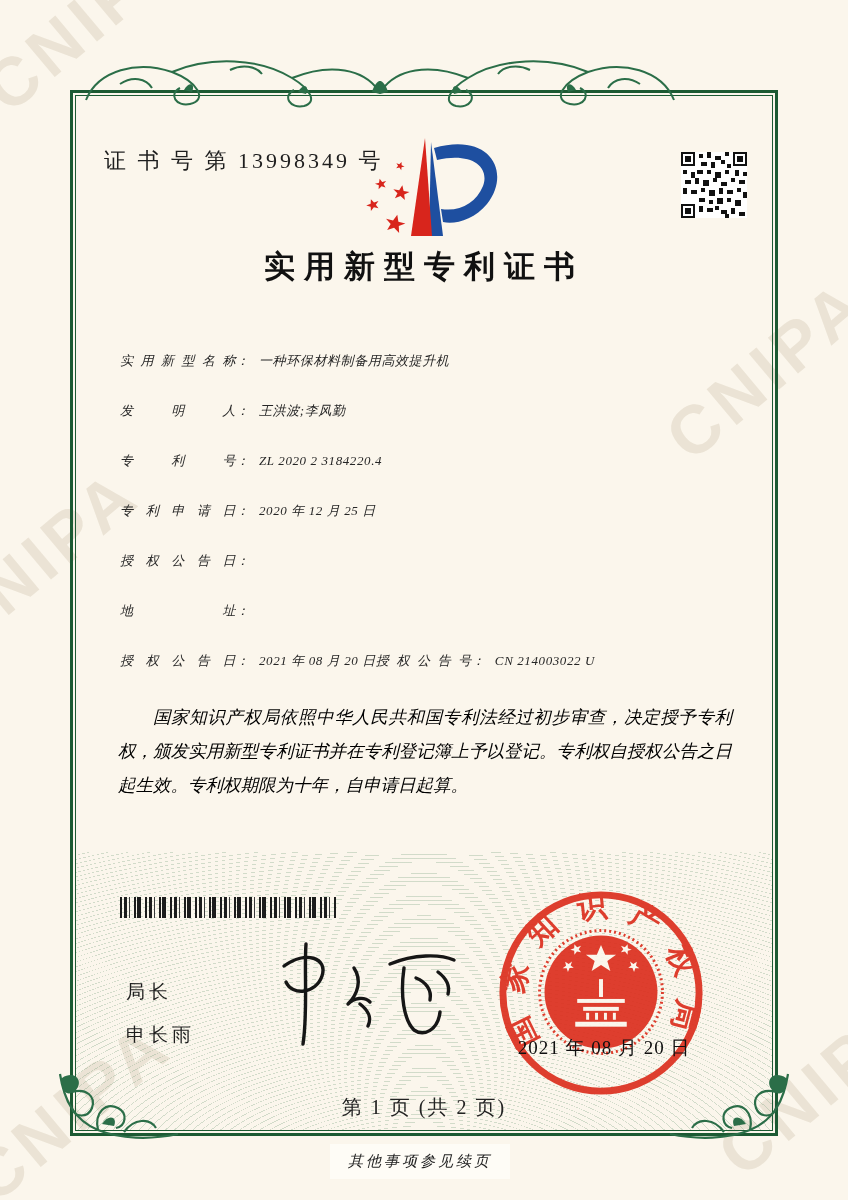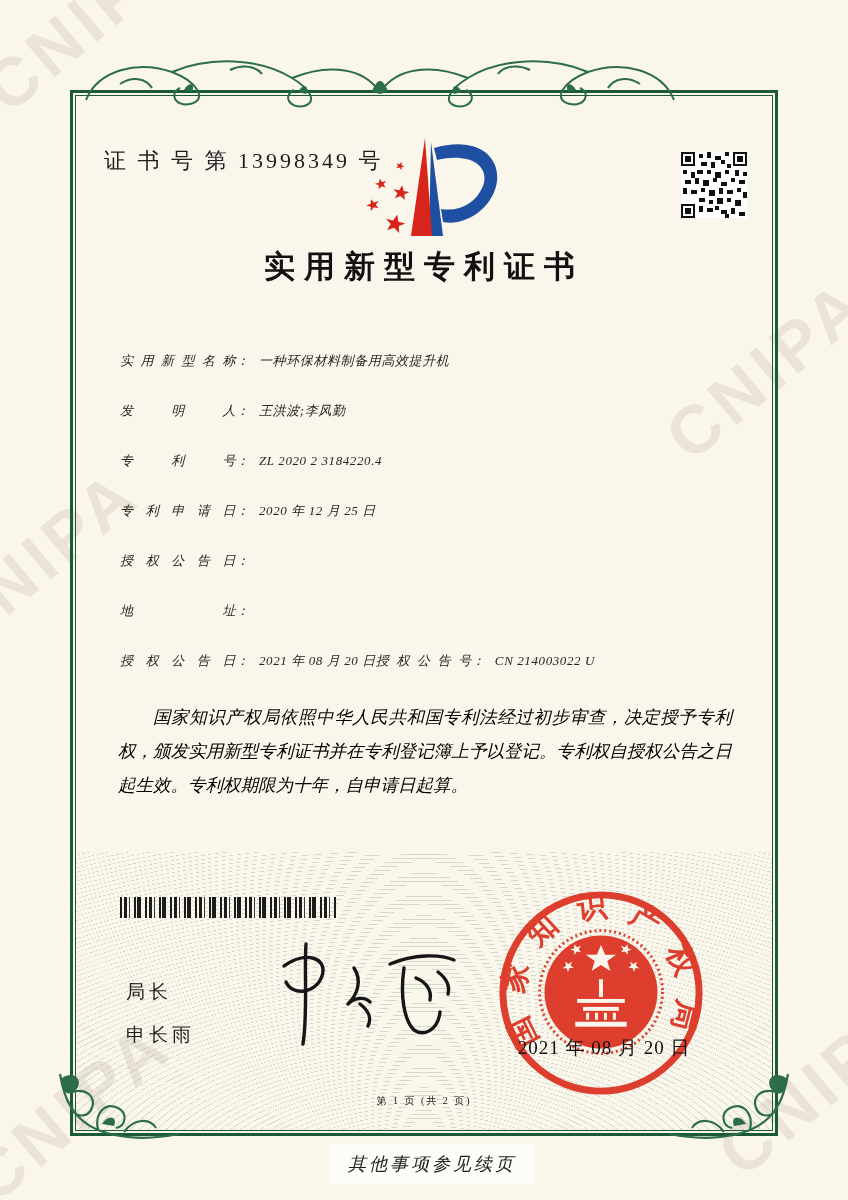--- a/index.html
+++ b/index.html
@@ -64,24 +64,24 @@
   .officer{position:absolute;left:126px;top:966px;z-index:3;
     font-family:"Liberation Sans","DejaVu Sans",sans-serif;font-size:19px;letter-spacing:4px;color:#1e1e1e;margin-top:13px;}
   .officer .name{margin-top:17px;}
   .signature{position:absolute;left:248px;top:938px;width:215px;height:112px;z-index:3;}
   .seal{position:absolute;left:492px;top:884px;width:218px;height:218px;z-index:3;}
   .seal-date{
     position:absolute;left:514px;top:1035px;width:180px;z-index:4;text-align:center;
     font-size:19px;color:#101010;letter-spacing:1px;white-space:nowrap;
   }
   .page-info{position:absolute;left:0;top:1094px;width:100%;text-align:center;
-    font-size:10px;letter-spacing:2px;color:#222;z-index:3;}
+    font-size:20px;letter-spacing:2px;color:#222;z-index:3;}
   .foot-note{
     position:absolute;left:330px;top:1144px;z-index:3;background:#fefcf6;
-    padding:8px 18px;font-size:18px;font-style:italic;letter-spacing:3px;color:#222;
+    padding:8px 18px;font-size:15px;font-style:italic;letter-spacing:3px;color:#222;
   }
 </style>
 </head>
 <body>
 
 <div class="page">
 
   <div class="wm" style="left:-34px;top:-18px;">CNIPA</div>
   <div class="wm" style="left:648px;top:330px;">CNIPA</div>
   <div class="wm" style="left:-80px;top:520px;">CNIPA</div>

